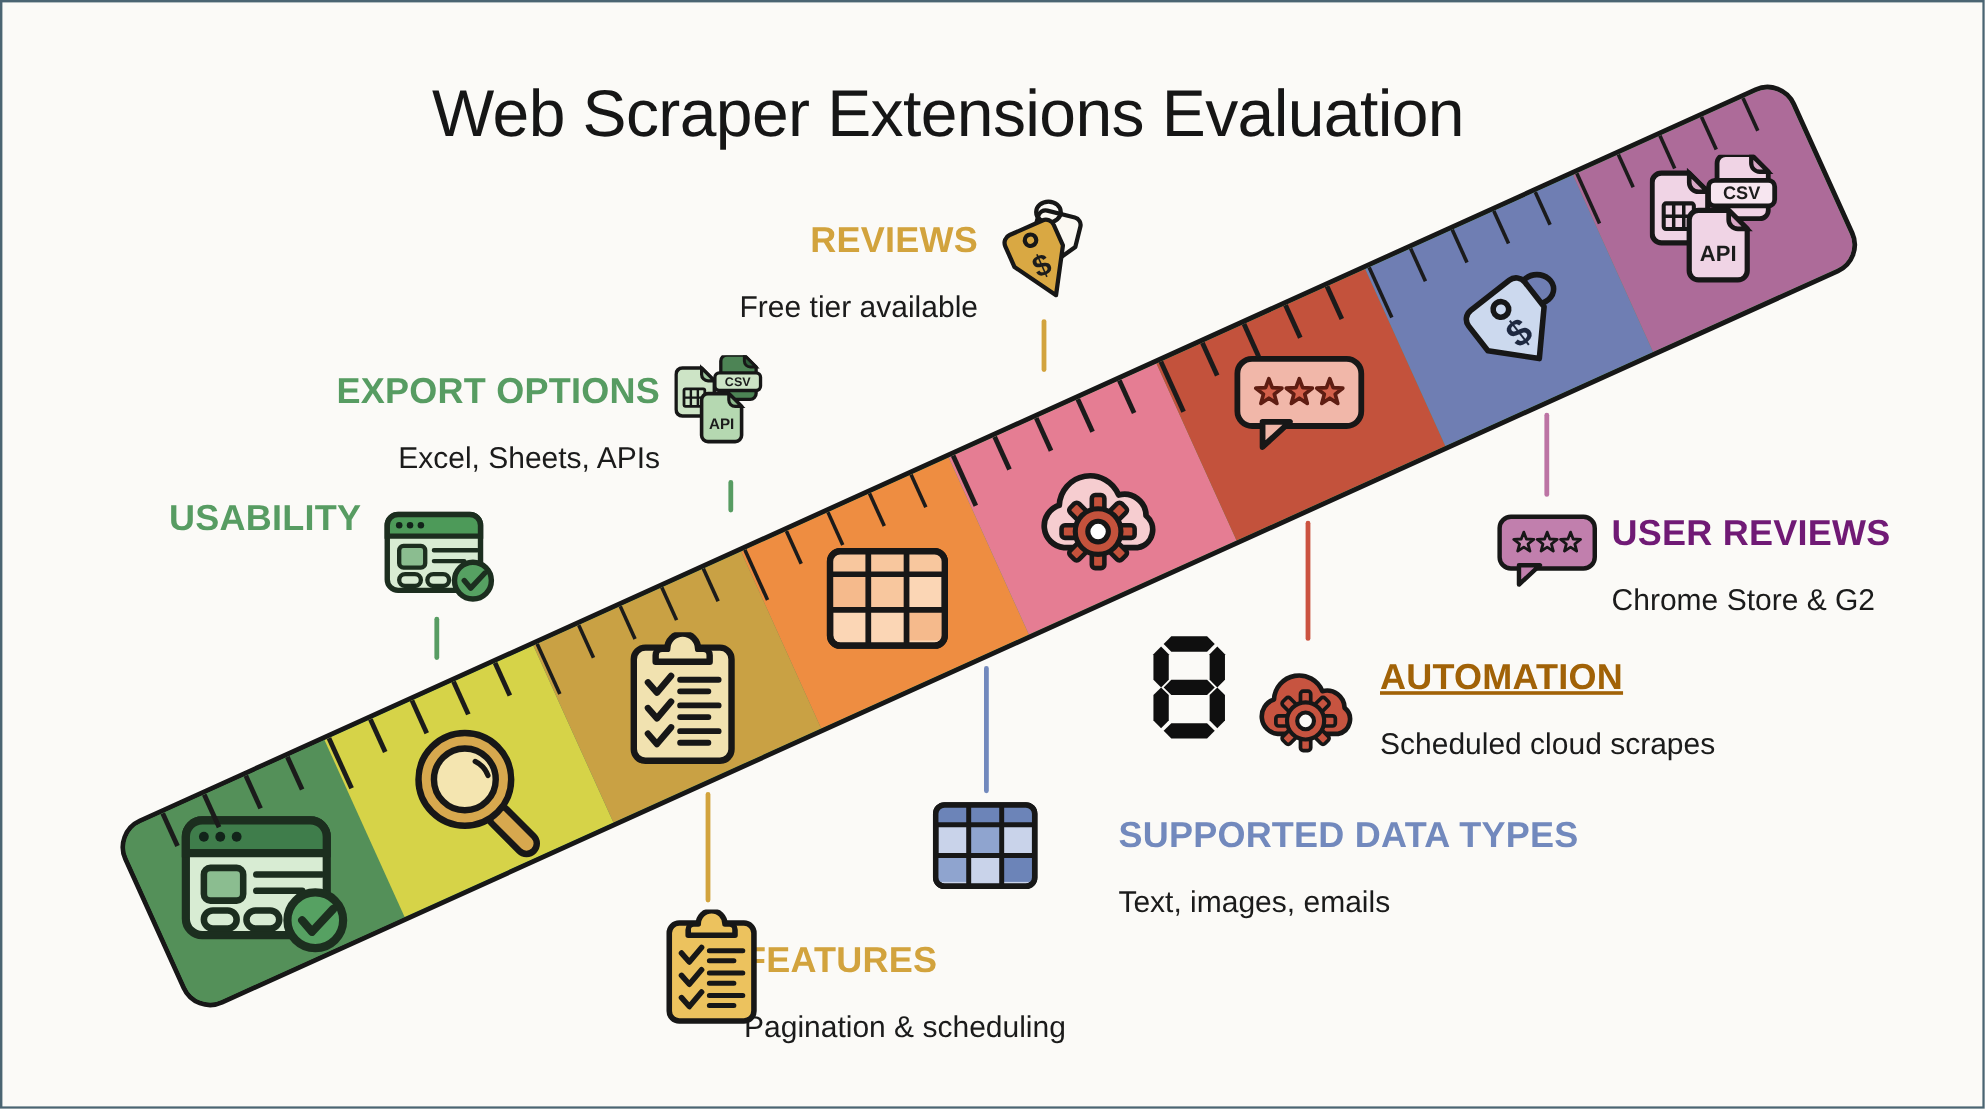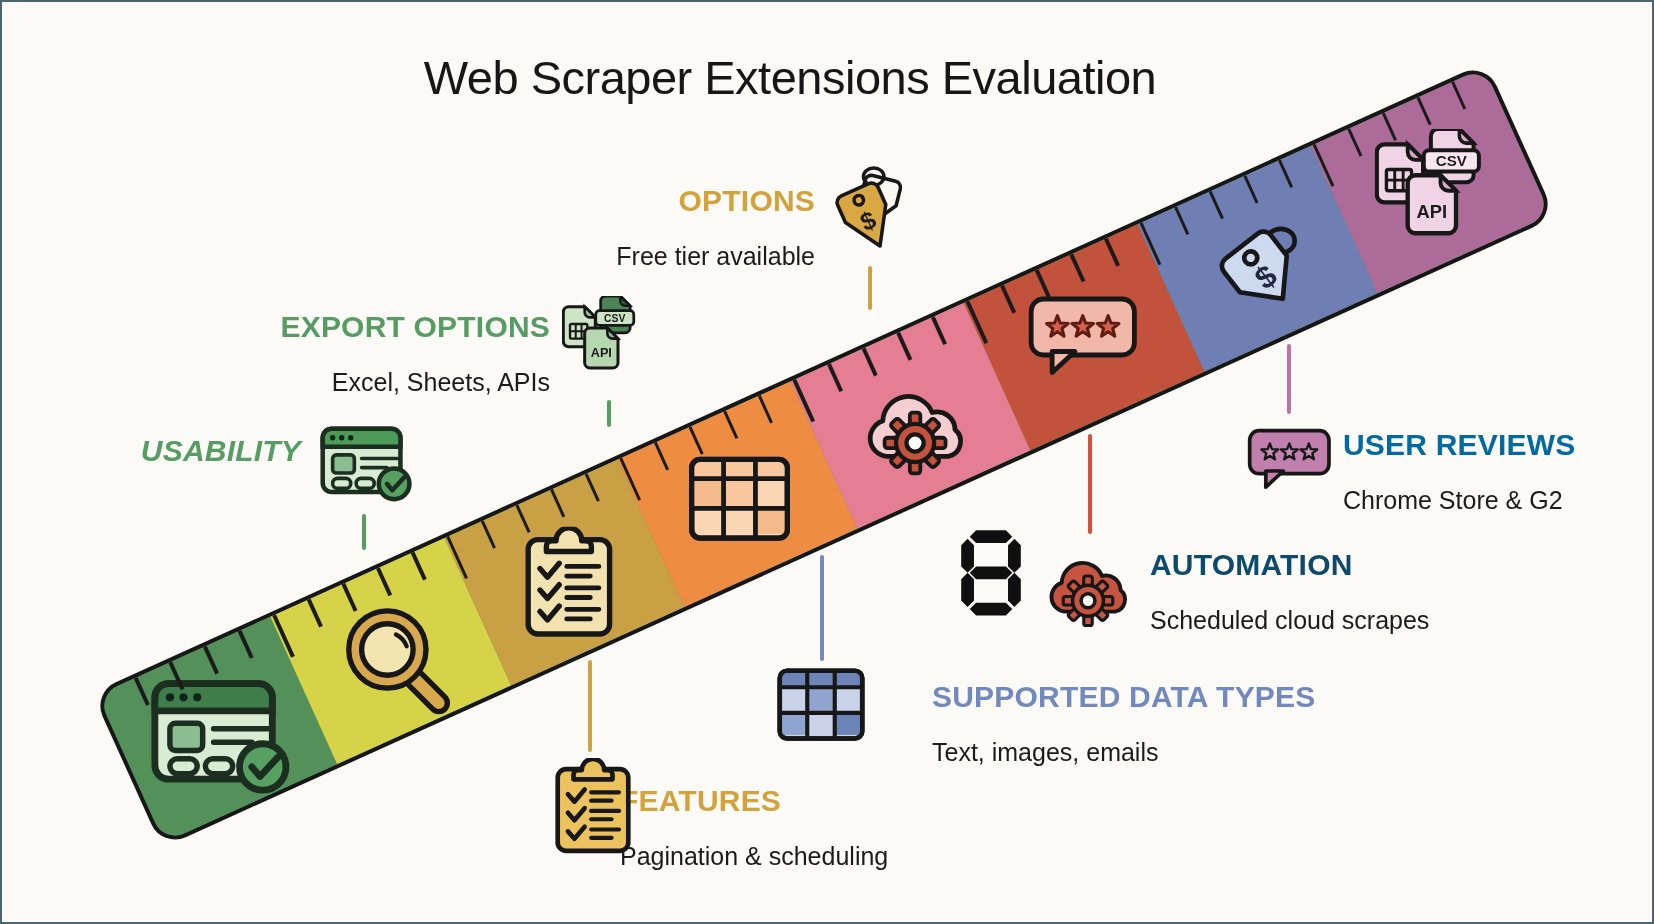--- a/index.html
+++ b/index.html
@@ -3,22 +3,22 @@
 <meta charset="utf-8">
 <style>
   * { margin:0; padding:0; box-sizing:border-box; }
   html,body { background:#e8e8e8; }
   .stage {
     position:relative; width:1654px; height:924px;
     background:#fbfaf7; border:2px solid #4a6472; overflow:hidden;
     font-family:"Liberation Sans", sans-serif; color:#1b1b1b;
   }
   .page-title {
-    position:absolute; left:0; top:48px; width:1576px;
-    text-align:center; font-size:47px; font-weight:400; color:#161616;
+    position:absolute; left:0; top:60px; width:1576px;
+    text-align:center; font-size:55px; font-weight:400; color:#161616;
     letter-spacing:-0.5px;
   }
   
   .ruler {
     position:absolute; left:57px; top:368px; width:1530px; height:170px;
     border:4px solid #171717; border-radius:26px; overflow:hidden;
     transform:rotate(-24.35deg); display:flex; background:#549059;
   }
   .seg { flex:1; position:relative; }
   .ticks { position:absolute; inset:0; pointer-events:none; }
@@ -30,21 +30,21 @@
   }
   .si-1{ width:142px; } .si-2{ width:118px; } .si-3{ width:90px; }
   .si-4{ width:102px; top:53%; } .si-5{ width:118px; } .si-6{ width:112px; top:50%; }
   .si-7{ width:104px; } .si-8{ width:116px; top:53%; }
   
   .co { position:absolute; }
   .co .co-title { font-size:30px; font-weight:700; letter-spacing:0.2px; }
   .co .co-desc  { font-size:25px; line-height:32px; margin-top:22px; color:#1b1b1b; white-space:pre-line; }
   .co.right { text-align:right; }
   .t-green { color:#579c62; } .t-gold { color:#d2a33d; }
-  .t-blue { color:#7289bd; } .t-red { color:#0c4a6e; } .t-mauve { color:#0369a1; }
+  .t-blue { color:#7289bd; } .t-red { color:#a16207;text-decoration:underline; } .t-mauve { color:#701a75; }
   .co-icon { position:absolute; }
   .conn { position:absolute; width:4px; border-radius:2px; }
   .c-green { background:#579c62; } .c-gold { background:#d2a33d; }
   .c-blue { background:#7289bd; } .c-red { background:#cb5340; } .c-mauve { background:#bc74a4; }
   svg text { font-family:"Liberation Sans", sans-serif; font-weight:700; }
 </style>
 </head>
 <body>
 
 <div class="stage">
@@ -200,21 +200,21 @@
         <div class="tick" style="left: 1257.65px;"></div>
         <div class="tick" style="left: 1295.7px;"></div>
         <div class="tick long" style="left: 1333.75px;"></div>
         <div class="tick" style="left: 1371.8px;"></div>
         <div class="tick" style="left: 1409.85px;"></div>
         <div class="tick" style="left: 1447.9px;"></div>
         <div class="tick" style="left: 1485.95px;"></div>
       </div>
   </div>
 
-  <div class="co right" style="right:1351px; top:432px;font-style:italic;">
+  <div class="co right" style="right:1351px; top:414px;">
     <div class="co-title t-green">USABILITY</div>
   </div>
   <svg class="co-icon" style="left:318px; top:424px; width:94px;" viewBox="0 0 104 88">
     <rect x="3" y="3" width="86" height="70" rx="10" fill="#d8ecd3" stroke="#1c2e1f" stroke-width="5"></rect>
     <path d="M13 3 h66 a10 10 0 0 1 10 10 v10 H3 V13 a10 10 0 0 1 10-10 z" fill="#4d9a59" stroke="#1c2e1f" stroke-width="5"></path>
     <circle cx="14" cy="13" r="3" fill="#12241a"></circle>
       <circle cx="24" cy="13" r="3" fill="#12241a"></circle>
       <circle cx="34" cy="13" r="3" fill="#12241a"></circle>
     <rect x="14" y="32" width="24" height="20" rx="4" fill="#8bbd90" stroke="#1c2e1f" stroke-width="4"></rect>
     <path d="M46 36 H86 M46 46 H74" stroke="#1c2e1f" stroke-width="4" stroke-linecap="round"></path>
@@ -244,21 +244,21 @@
     </g>
     <g transform="translate(34 48)">
       <path d="M8 0 h26 l16 16 v36 a8 8 0 0 1 -8 8 h-34 a8 8 0 0 1 -8 -8 v-44 a8 8 0 0 1 8 -8 z" fill="#b5d8b1" stroke="#171717" stroke-width="4.5" stroke-linejoin="round"></path>
       <path d="M34 0 v8 a8 8 0 0 0 8 8 h8 z" fill="#8cb98c" stroke="#171717" stroke-width="4"></path>
       <text x="25" y="44" font-size="19" text-anchor="middle" fill="#1c1c1c">API</text>
     </g>
   </svg>
   <div class="conn c-green" style="left:605px; top:398px; height:27px;"></div>
 
   <div class="co right" style="right:837px; top:182px;">
-    <div class="co-title t-gold">OPTIONS</div>
+    <div class="co-title t-gold">REVIEWS</div>
     <div class="co-desc">Free tier available</div>
   </div>
   <svg class="co-icon" style="left:826px; top:162px; width:82px;" viewBox="0 0 104 118">
     <g transform="rotate(14 66 52)">
       <path d="M48 18 h30 a8 8 0 0 1 8 8 v22 L64 74 L40 48 V26 a8 8 0 0 1 8-8 z" fill="#fbf8f2" stroke="#171717" stroke-width="4.5" stroke-linejoin="round"></path>
     </g>
     <ellipse cx="58" cy="16" rx="13" ry="11" fill="none" stroke="#171717" stroke-width="4.5"></ellipse>
     <g transform="rotate(-24 48 66)">
       <path d="M30 30 h38 a9 9 0 0 1 9 9 v24 L49 108 L21 63 V39 a9 9 0 0 1 9-9 z" fill="#d9a843" stroke="#171717" stroke-width="4.5" stroke-linejoin="round"></path>
       <circle cx="48" cy="44" r="6" fill="#d9a843" stroke="#171717" stroke-width="4.5"></circle>

